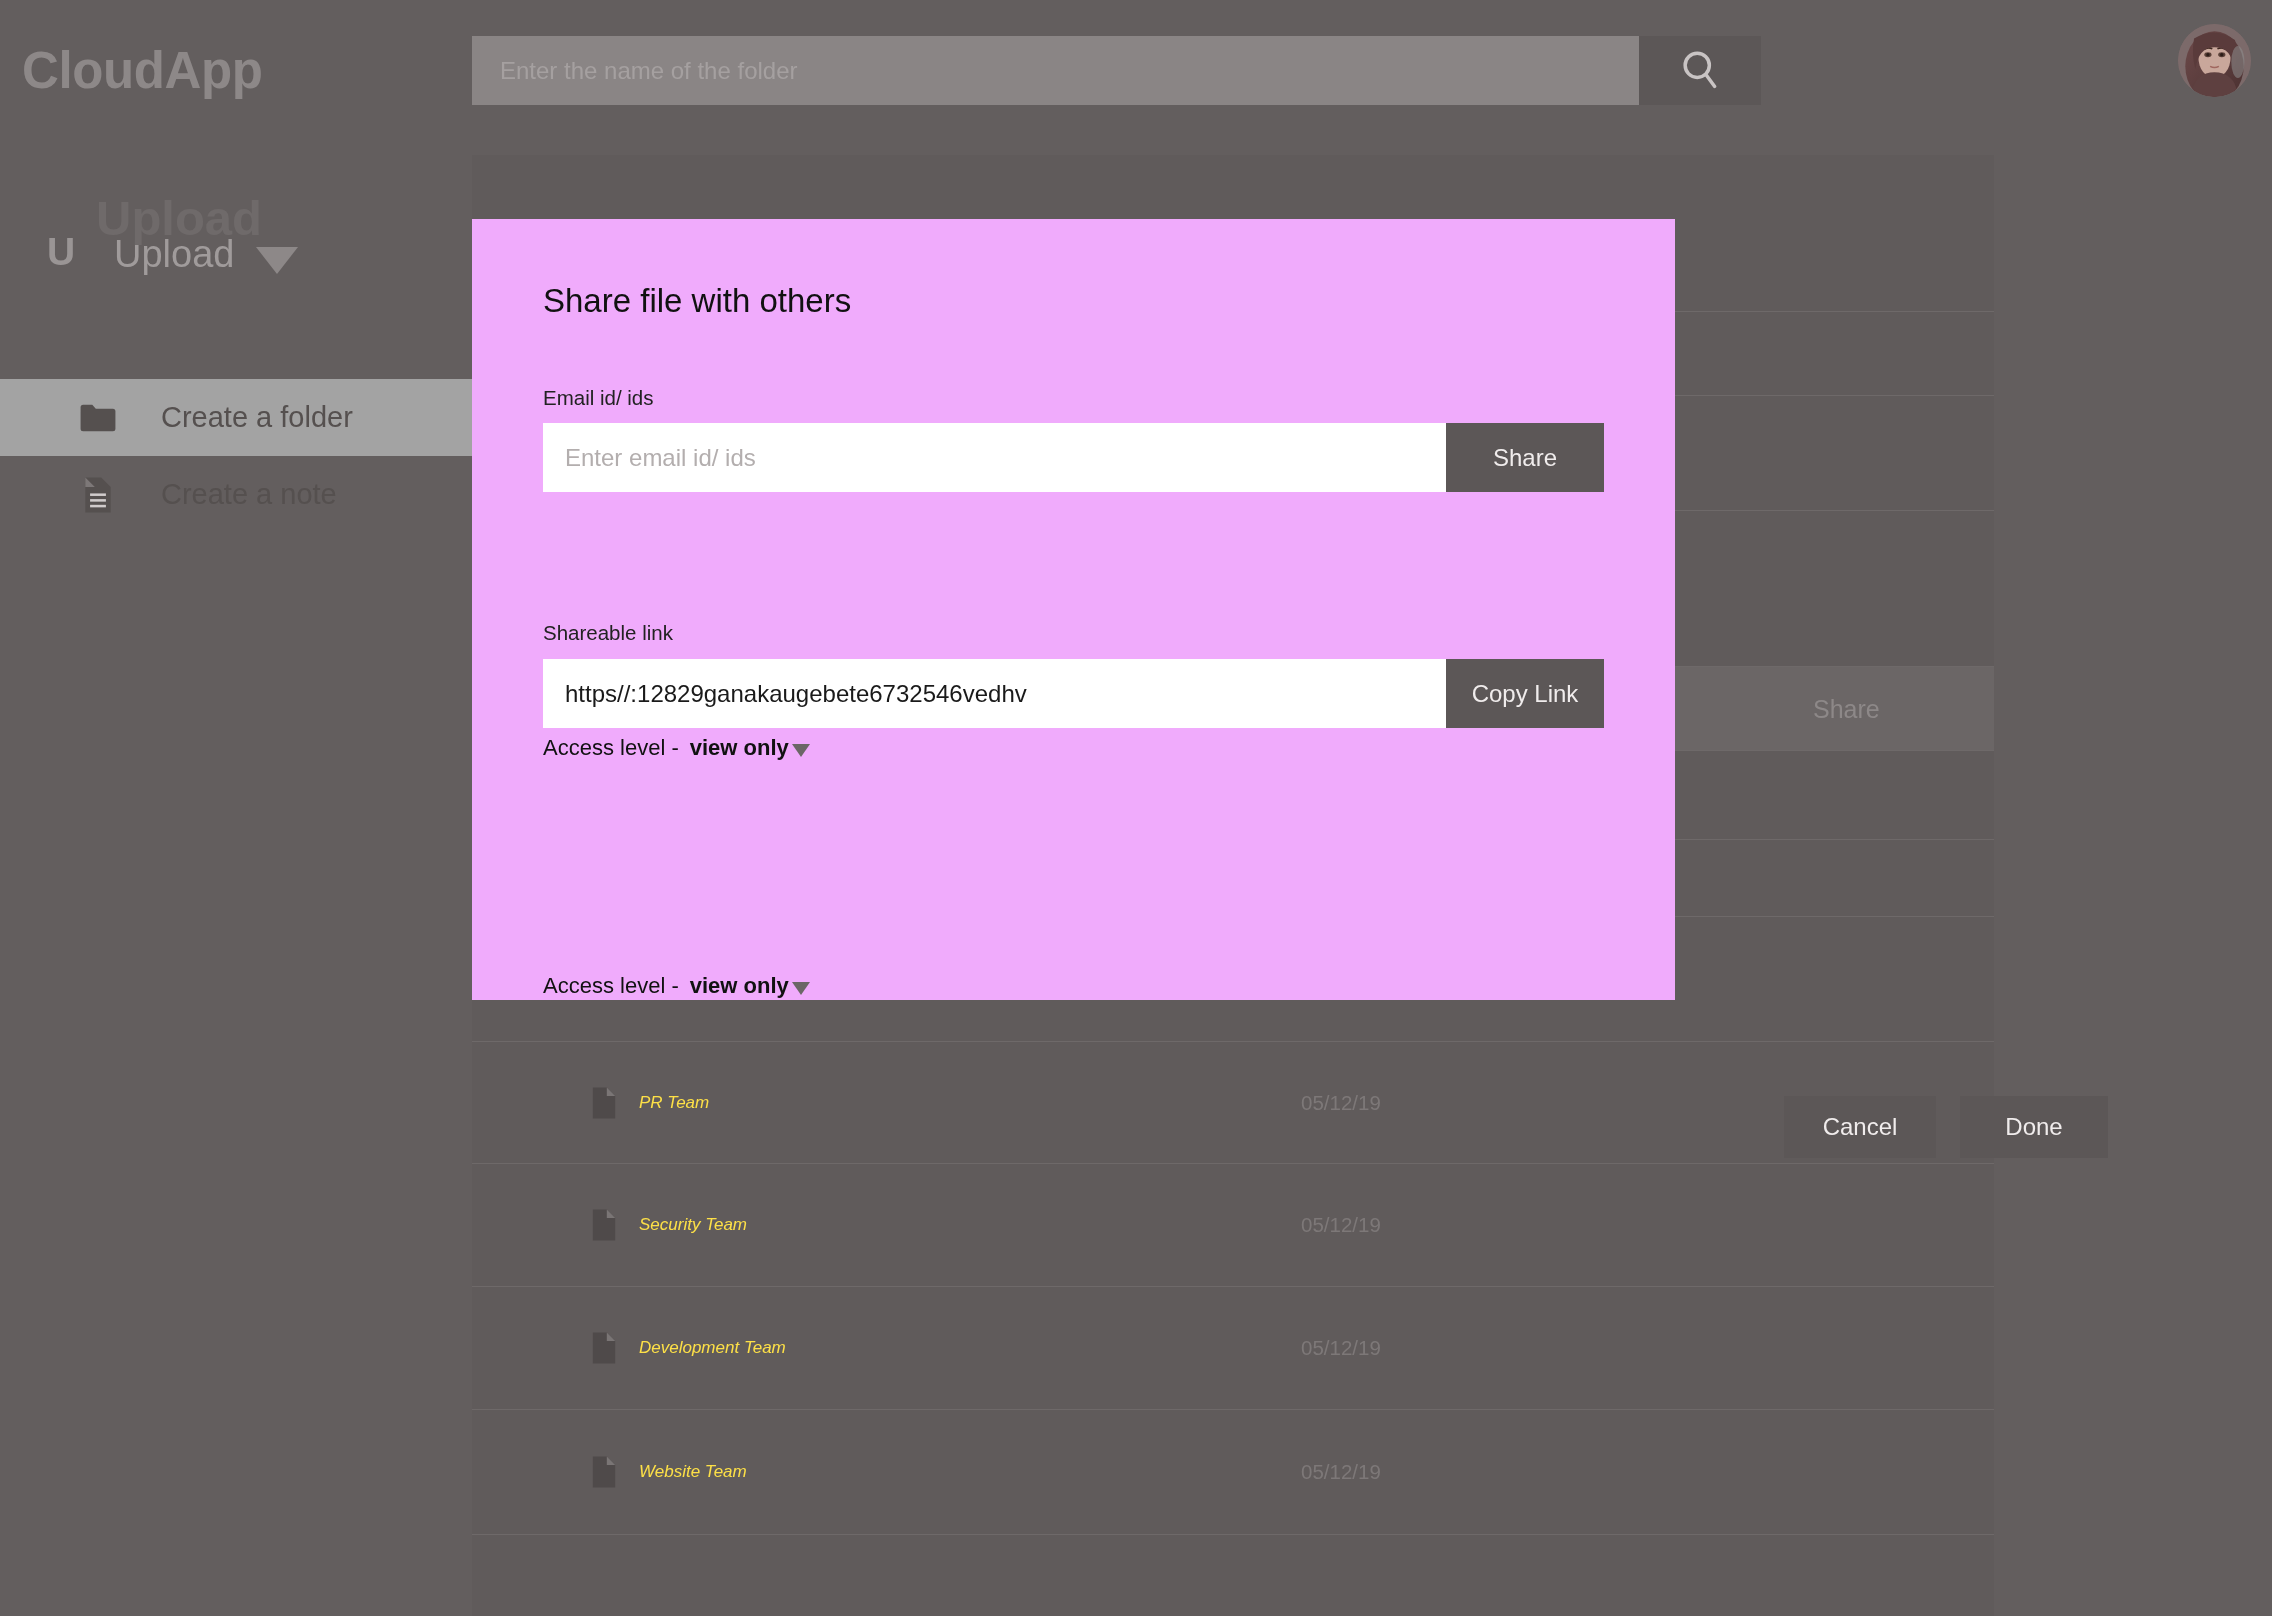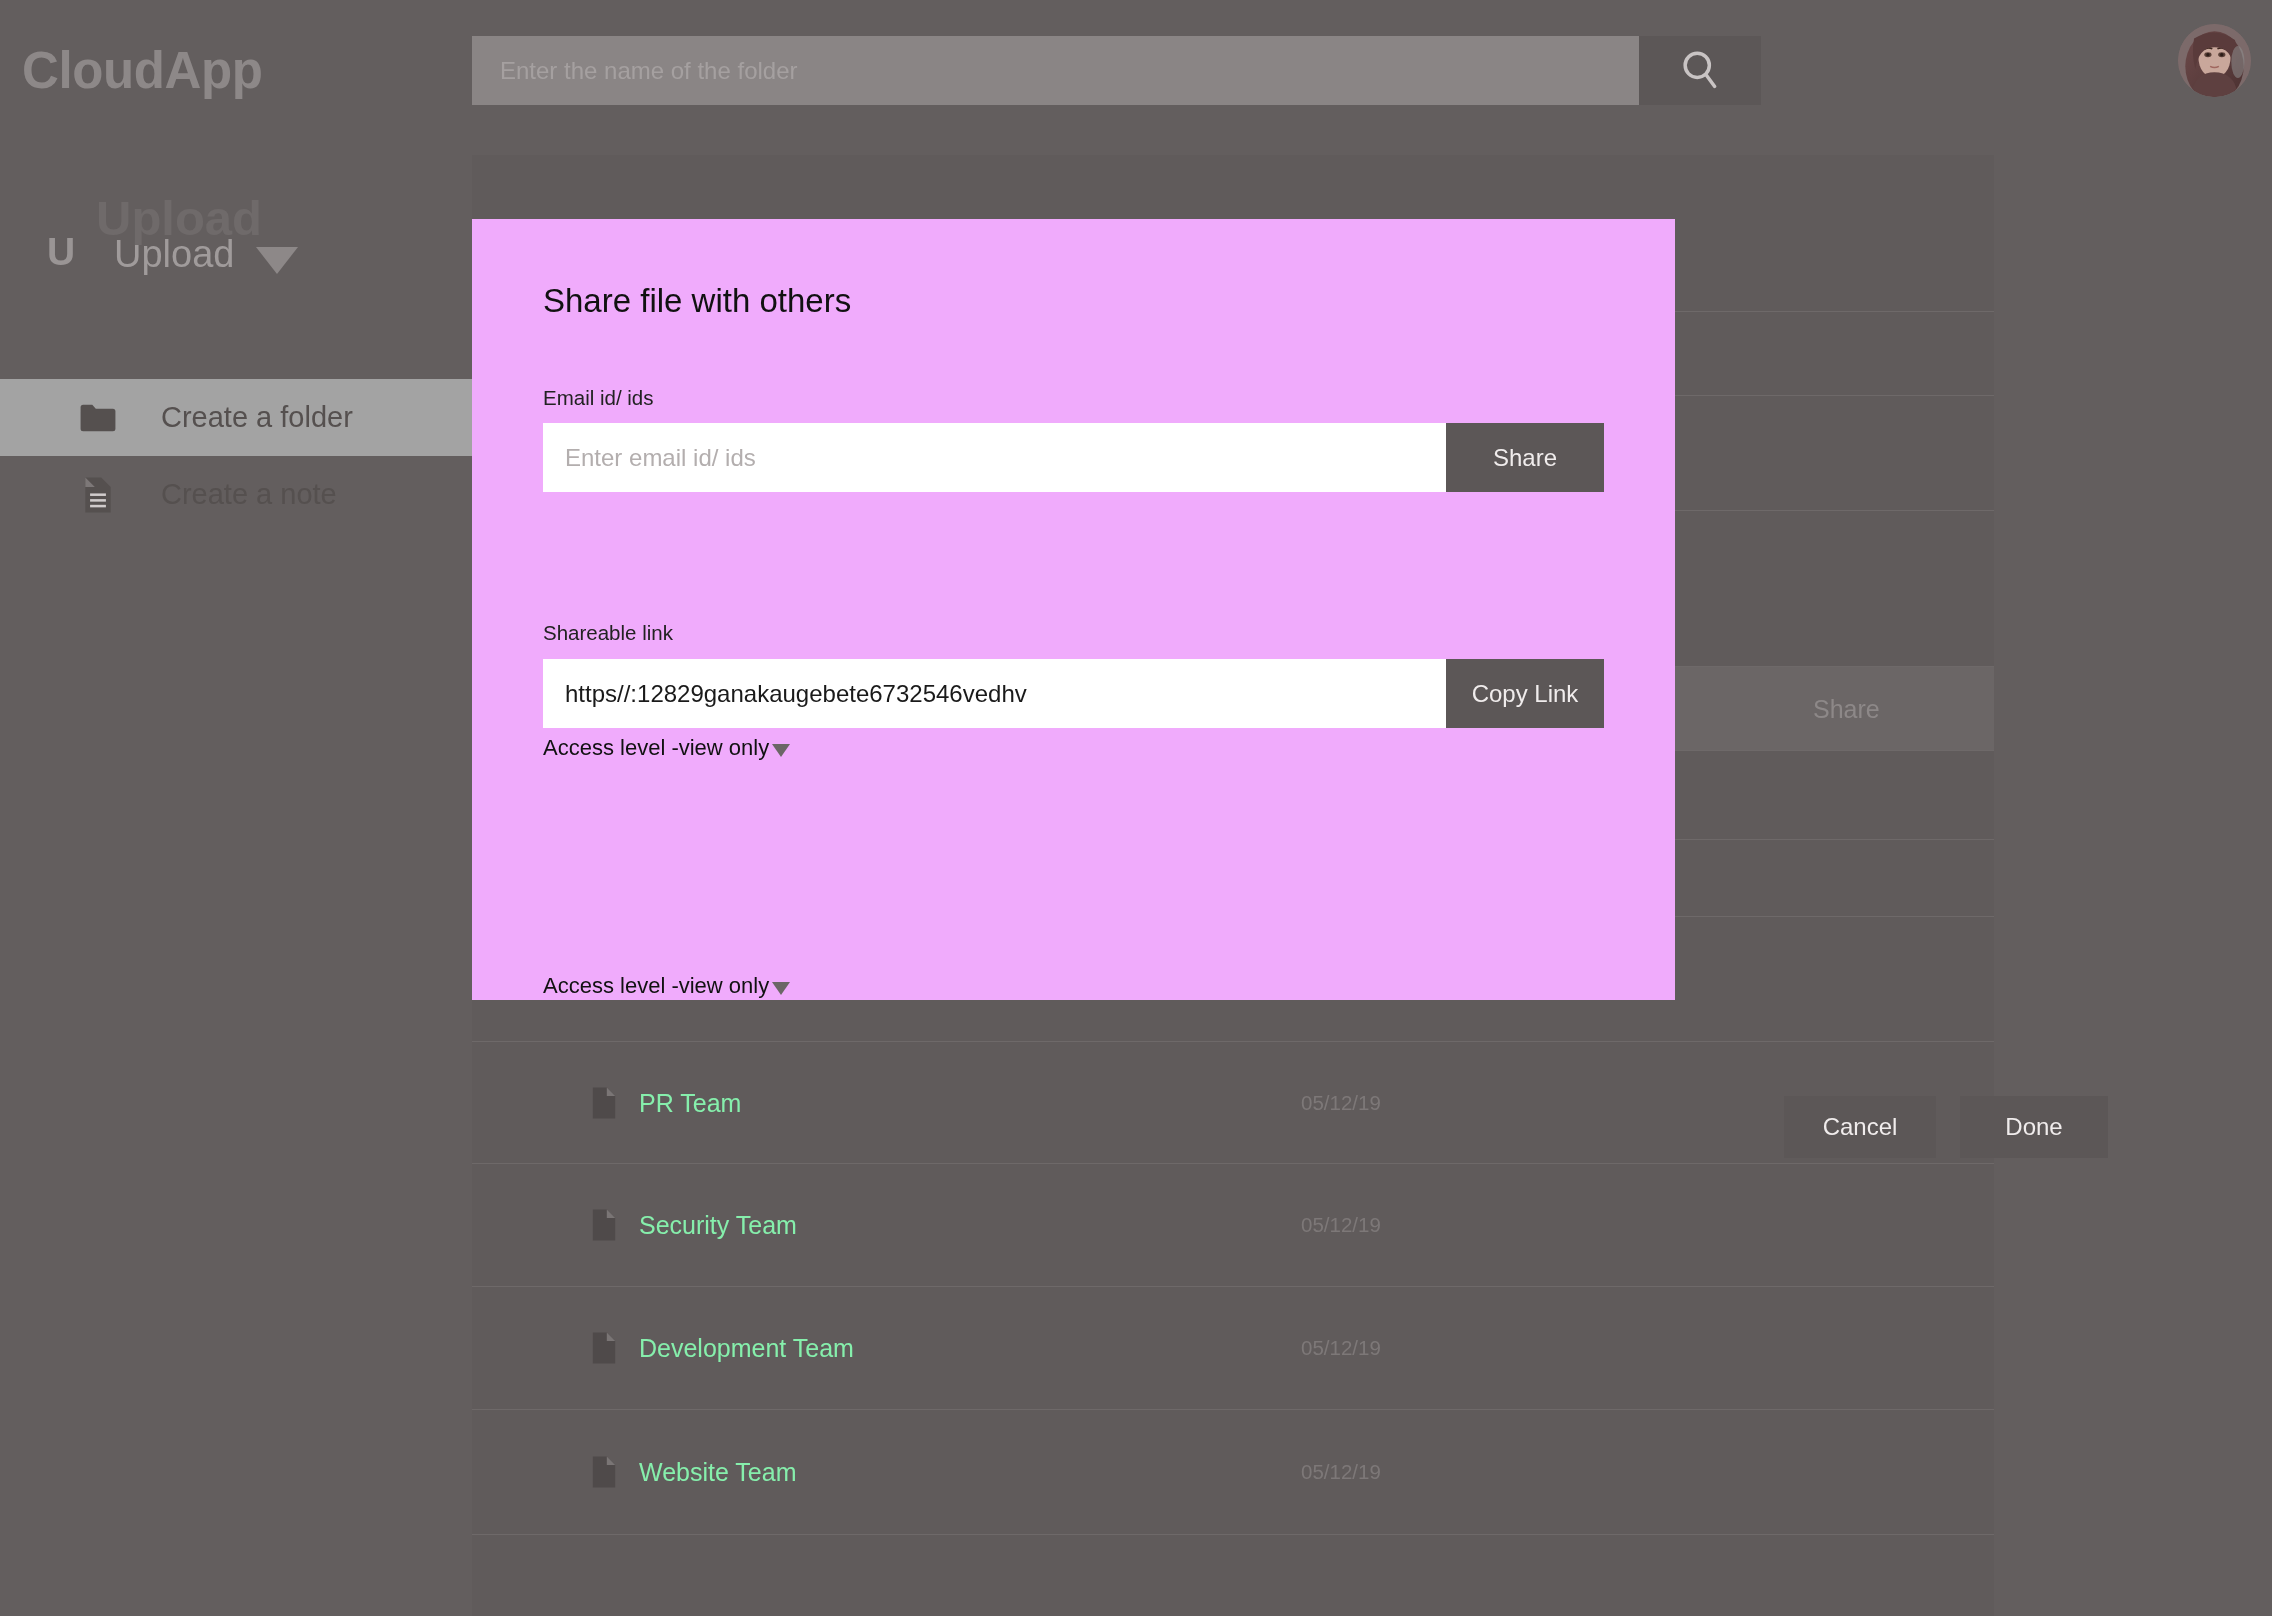--- a/index.html
+++ b/index.html
@@ -102,21 +102,21 @@
     position: relative; width: 1522px;
     border-bottom: 1.6px solid #6e6969;
   }
   .file-row.hover { background: #6b6666; }
   .file-row .ficon {
     position: absolute; left: 118px; top: 50%; transform: translateY(-50%);
     width: 28px; height: 36px;
   }
   .file-row .fname {
     position: absolute; left: 167px; top: 50%; transform: translateY(-50%);
-    font-size: 25px; color: #86efac; white-space: nowrap;
+    font-size: 17px; color: #fde047; white-space: nowrap; font-style: italic;
   }
   .file-row .fdate {
     position: absolute; left: 829px; top: 50%; transform: translateY(-50%);
     font-size: 20.5px; color: #7d7878; white-space: nowrap;
   }
   .file-row .faction {
     position: absolute; top: 50%; transform: translateY(-50%);
     font-size: 25px; color: #8d8888; white-space: nowrap;
   }
   .faction.act-1 { left: 1121px; }
@@ -154,21 +154,21 @@
   }
 
   .access {
     position: absolute; left: 71px;
     display: flex; align-items: center; gap: 0;
     font-size: 22px; color: #111; white-space: nowrap;
   }
   #acc-email { top: 516px; }
   #acc-link  { top: 754px; }
   .access .acc-pre { font-weight: normal; }
-  .access .acc-val { font-weight: normal; margin-left: 0; }
+  .access .acc-val { font-weight: bold; margin-left: 11px; }
   .access .acc-caret {
     width: 0; height: 0; margin-left: 3.2px; margin-top: 4px;
     border-left: 9.5px solid transparent;
     border-right: 9.5px solid transparent;
     border-top: 13.4px solid #6b6666;
   }
 
   .modal-actions { position: absolute; left: 1312px; top: 877px; display: flex; gap: 24px; }
   .modal-actions .mbtn {
     width: 152px; height: 62px; background: #5c5757; border: none;

